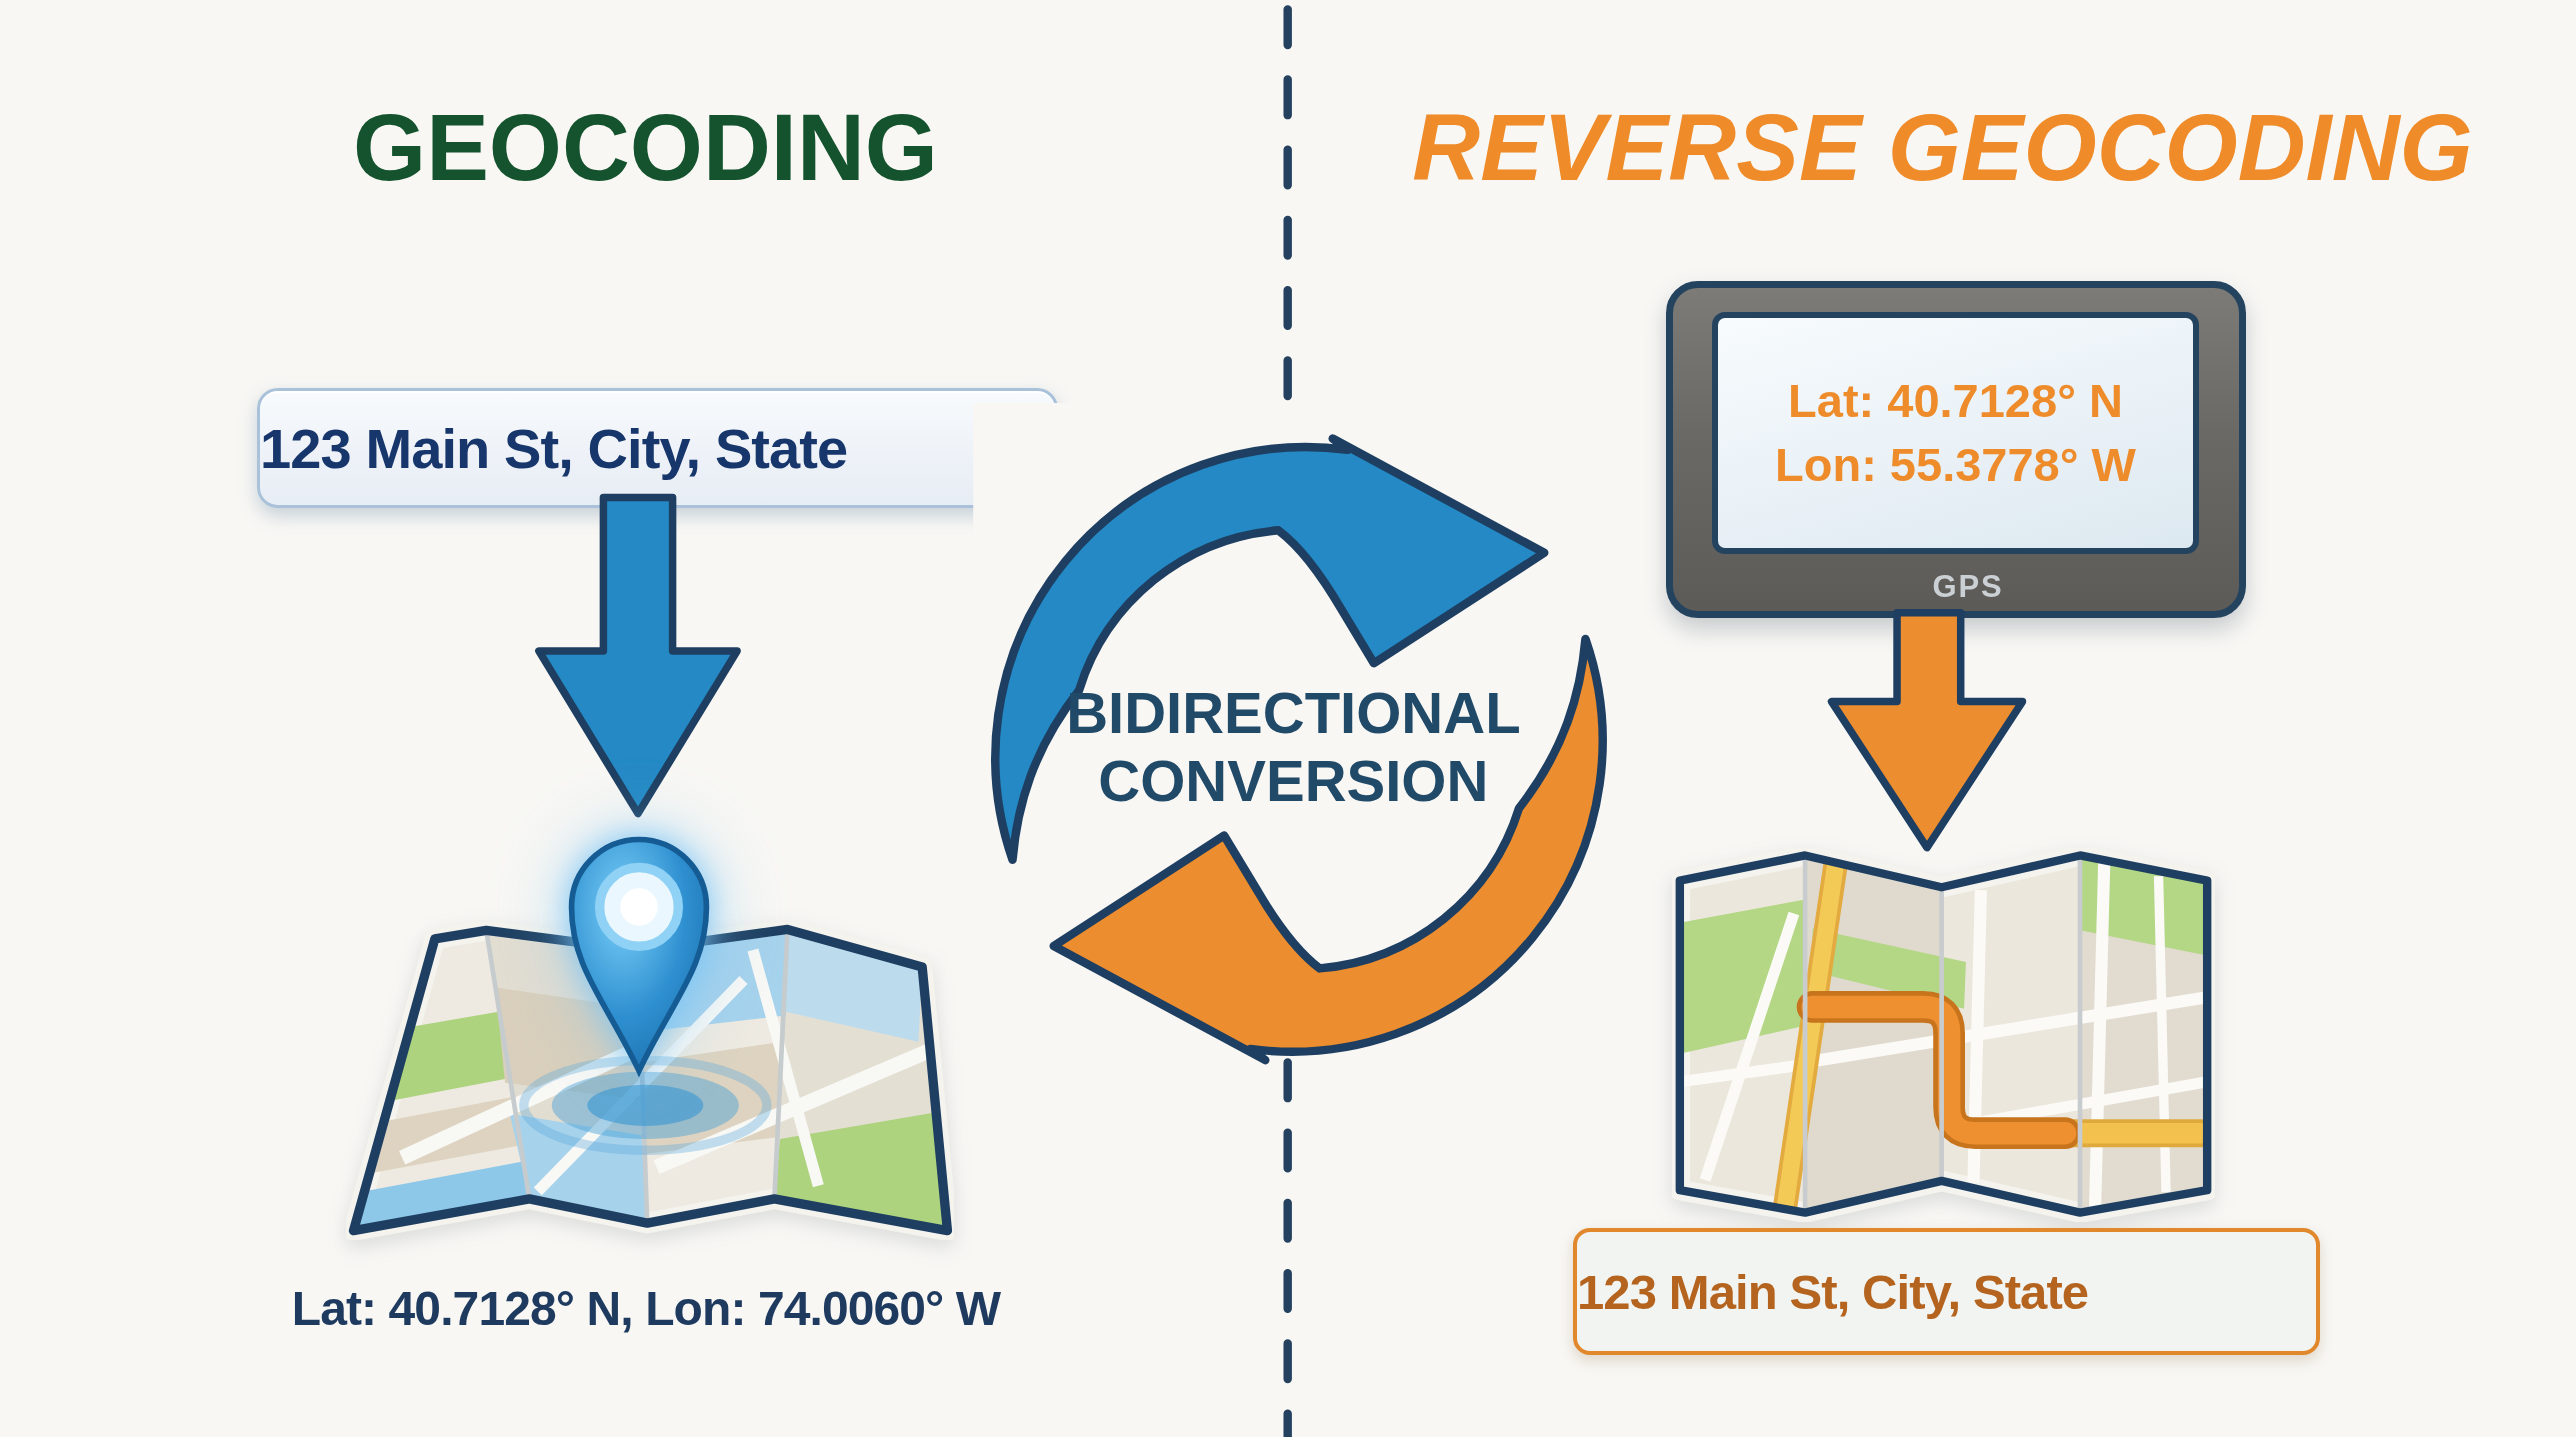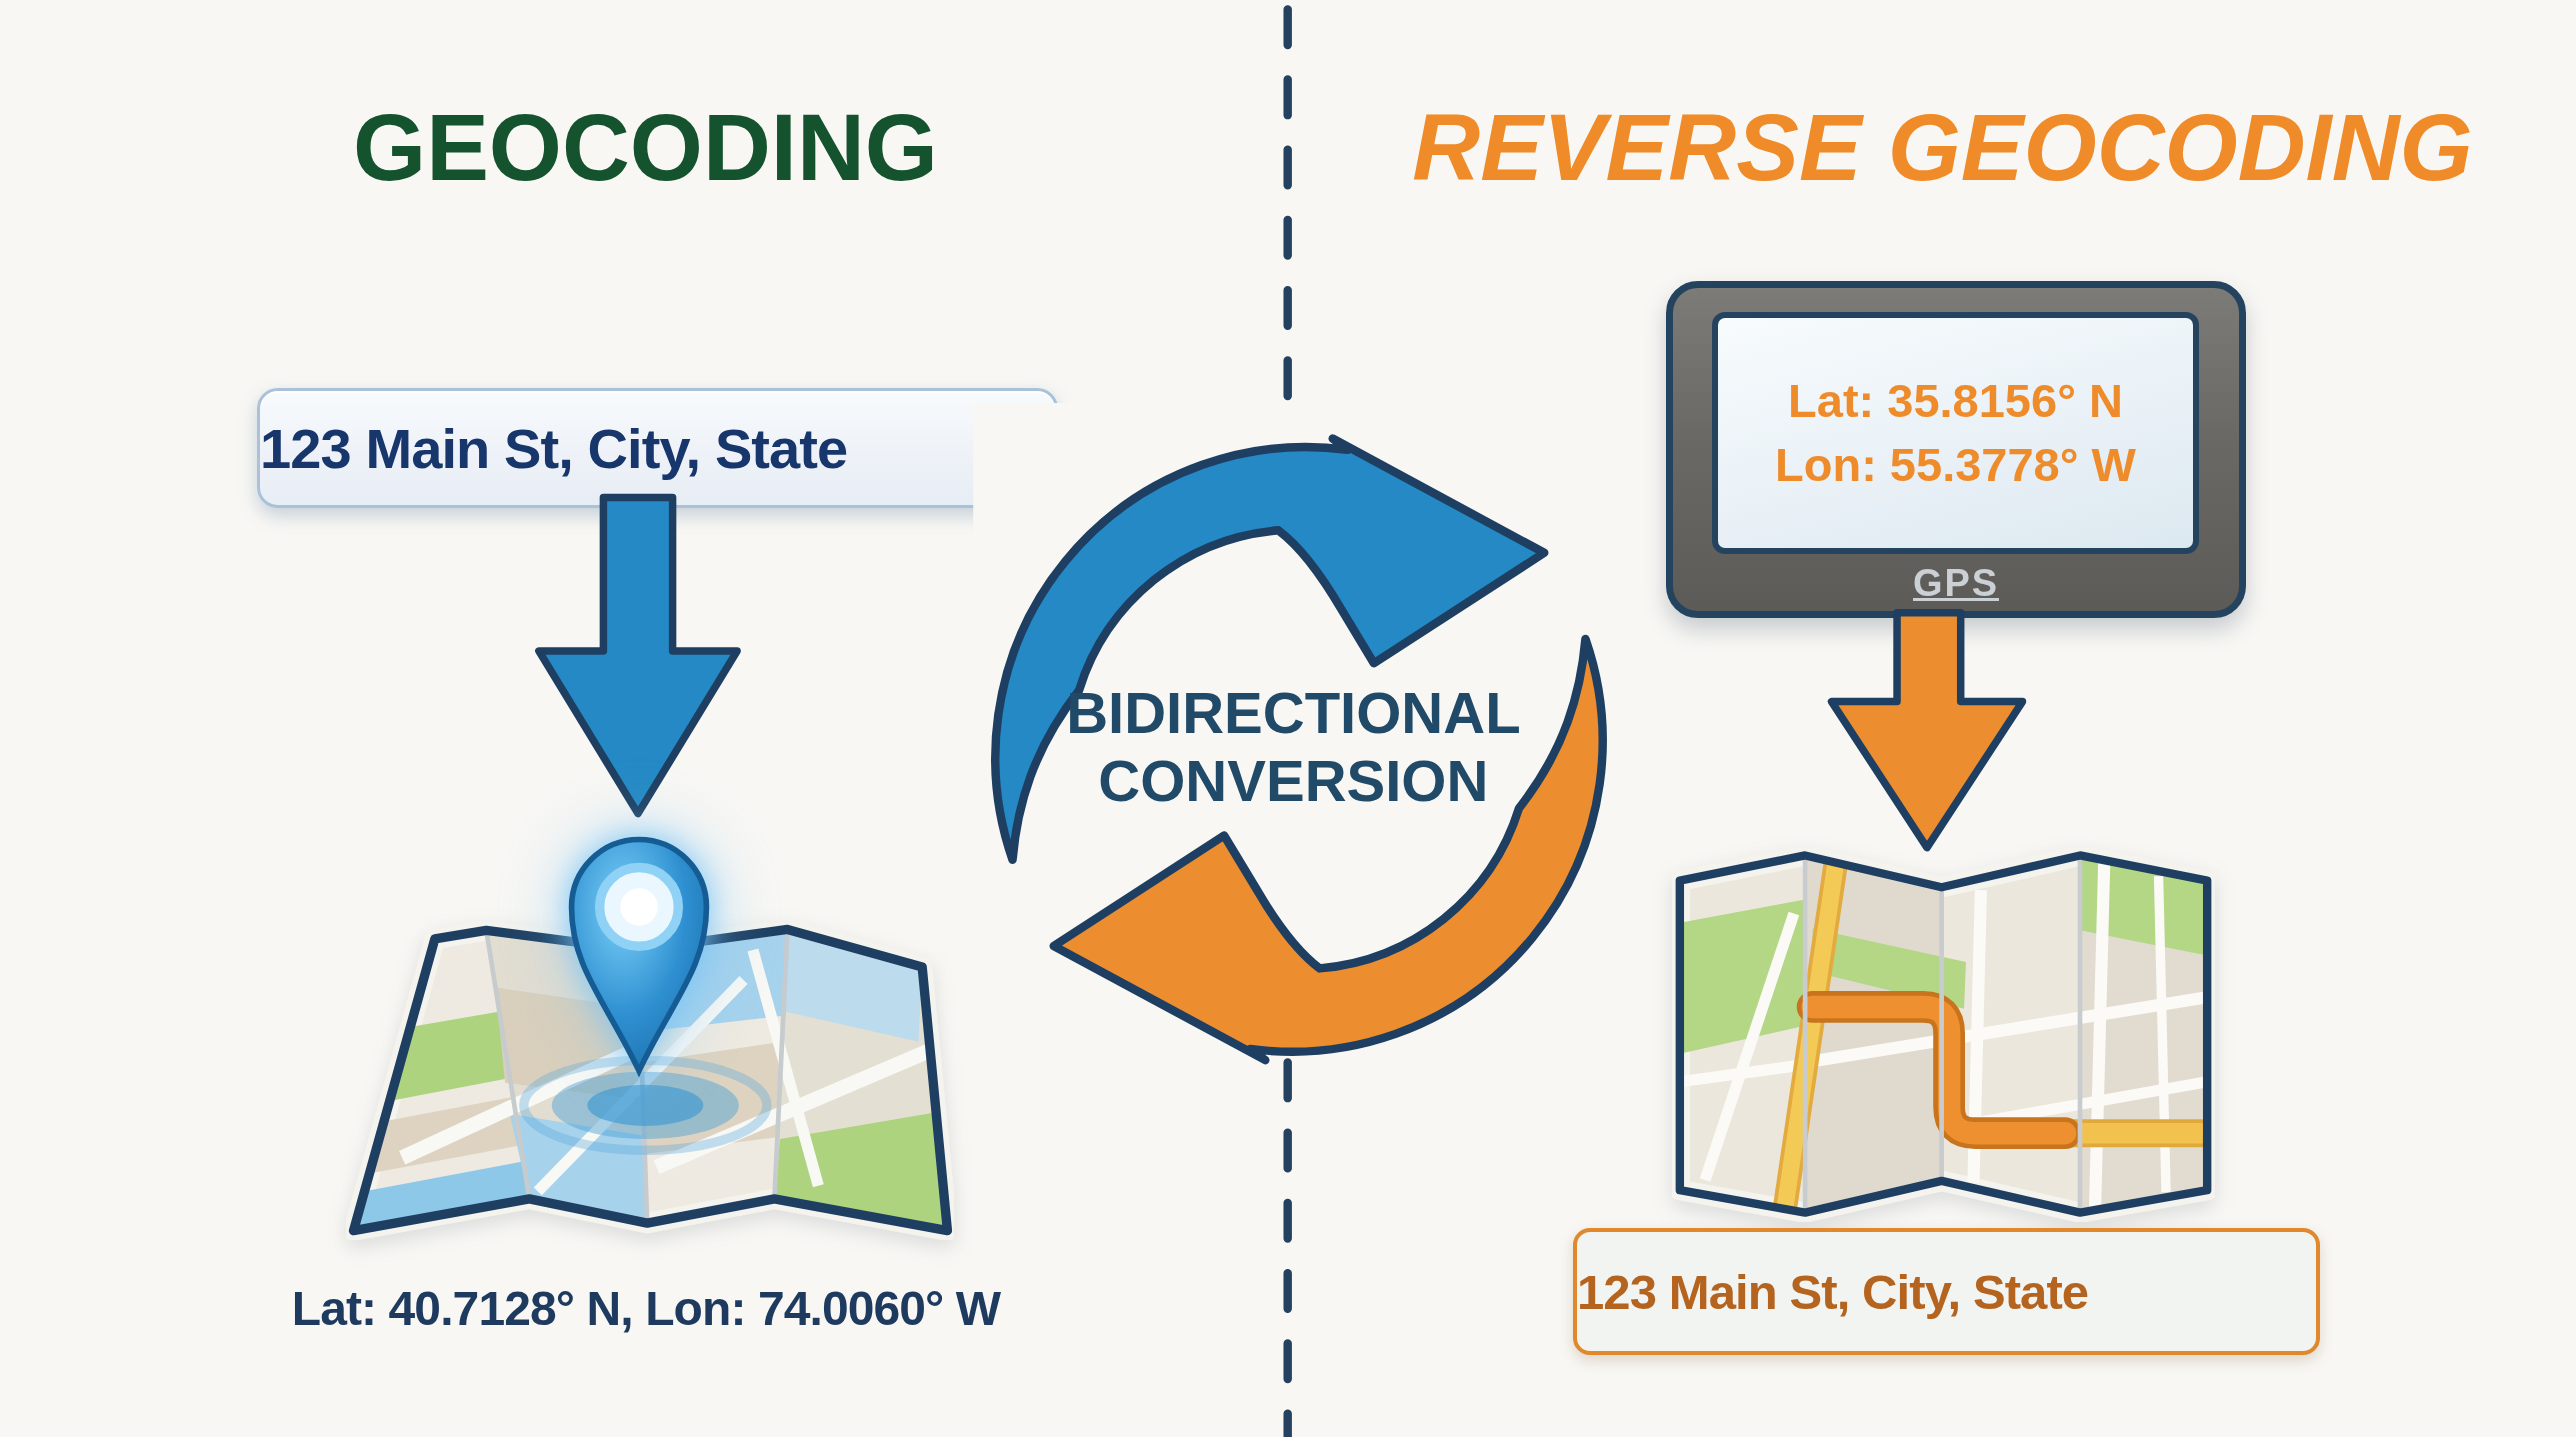--- a/index.html
+++ b/index.html
@@ -25,22 +25,22 @@
          font-size:48px;font-weight:700;color:#1e3a5f;letter-spacing:-0.9px;z-index:2;}
   .gps-device{position:absolute;left:1666px;top:281px;width:580px;height:337px;box-sizing:border-box;
          background:linear-gradient(180deg,#7d7b77 0%,#6b6966 45%,#5d5b58 100%);
          border:7.5px solid #24435f;border-radius:32px;z-index:2;
          box-shadow:0 11.2px 22.5px rgba(80,95,110,.28);}
   .gps-screen{position:absolute;left:39px;top:24px;width:487px;height:242px;box-sizing:border-box;
          background:linear-gradient(165deg,#f7fbfd 0%,#e8f0f6 60%,#dce8f0 100%);
          border:6.6px solid #24435f;border-radius:13px;
          display:flex;flex-direction:column;align-items:center;justify-content:center;gap:7.5px;}
   .gps-line{font-size:47px;font-weight:700;color:#ee8b2a;line-height:1.2;}
-  .gps-label{position:absolute;left:0;bottom:5.6px;width:100%;text-align:center;
-         font-size:38px;font-weight:700;color:#cbd0d5;letter-spacing:1.9px;text-decoration:underline;}
+  .gps-label{position:absolute;left:12px;bottom:5.6px;width:100%;text-align:center;
+         font-size:31px;font-weight:700;color:#cbd0d5;letter-spacing:1.9px;}
   .pin-svg{filter:drop-shadow(0 0 15px rgba(120,195,245,.85)) drop-shadow(0 0 34px rgba(120,195,245,.45));
          z-index:3;}
   .map-svg{z-index:2;filter:drop-shadow(0 7.5px 9.4px rgba(90,100,110,.18));}
   .arrow-svg{z-index:2;}
   .cycle-svg{z-index:3;}
   .cycle-caption{font-family:"Liberation Sans",sans-serif;font-size:62px;font-weight:700;fill:#214a68;}
 </style>
 </head>
 <body>
 
@@ -118,21 +118,21 @@
              Q1398 590 1366 566 A244 244 0 0 0 1153 737 C1104 800 1087 860 1082 918 Z"></path>
     </defs>
     <use href="#cycArrow" fill="#2489c4" stroke="#1e3f61" stroke-width="9" stroke-linejoin="round"></use>
     <use href="#cycArrow" transform="rotate(180 1388 800)" fill="#ec8d2f" stroke="#1e3f61" stroke-width="9" stroke-linejoin="round"></use>
     <text class="cycle-caption" x="1382" y="782" text-anchor="middle">BIDIRECTIONAL</text>
     <text class="cycle-caption" x="1382" y="855" text-anchor="middle">CONVERSION</text>
   </svg>
 
   <div class="gps-device">
     <div class="gps-screen">
-      <div class="gps-line">Lat: 35.8156° N</div>
+      <div class="gps-line">Lat: 40.7128° N</div>
       <div class="gps-line">Lon: 55.3778° W</div>
     </div>
     <div class="gps-label">GPS</div>
   </div>
 
   <svg class="arrow-svg" style="left:1822px;top:608px;" width="210" height="249" viewBox="1946 650 224 266">
     <polygon points="2026,655 2094,655 2094,750 2160,750 2058,906 1956,750 2026,750" fill="#ec8d2f" stroke="#1e3f61" stroke-width="8" stroke-linejoin="round"></polygon>
   </svg>
 
   <svg class="map-svg" style="left:1672px;top:848px;" width="543" height="374" viewBox="0 0 580 400">

